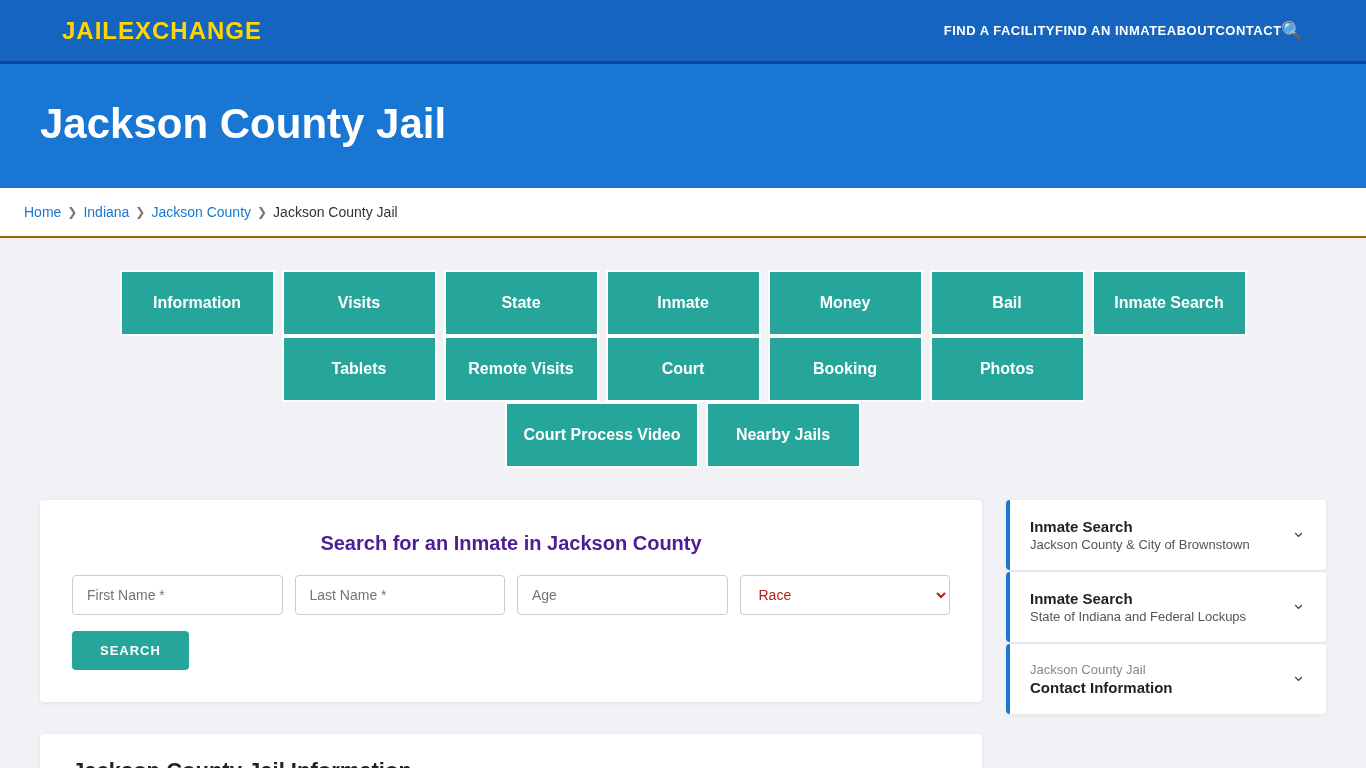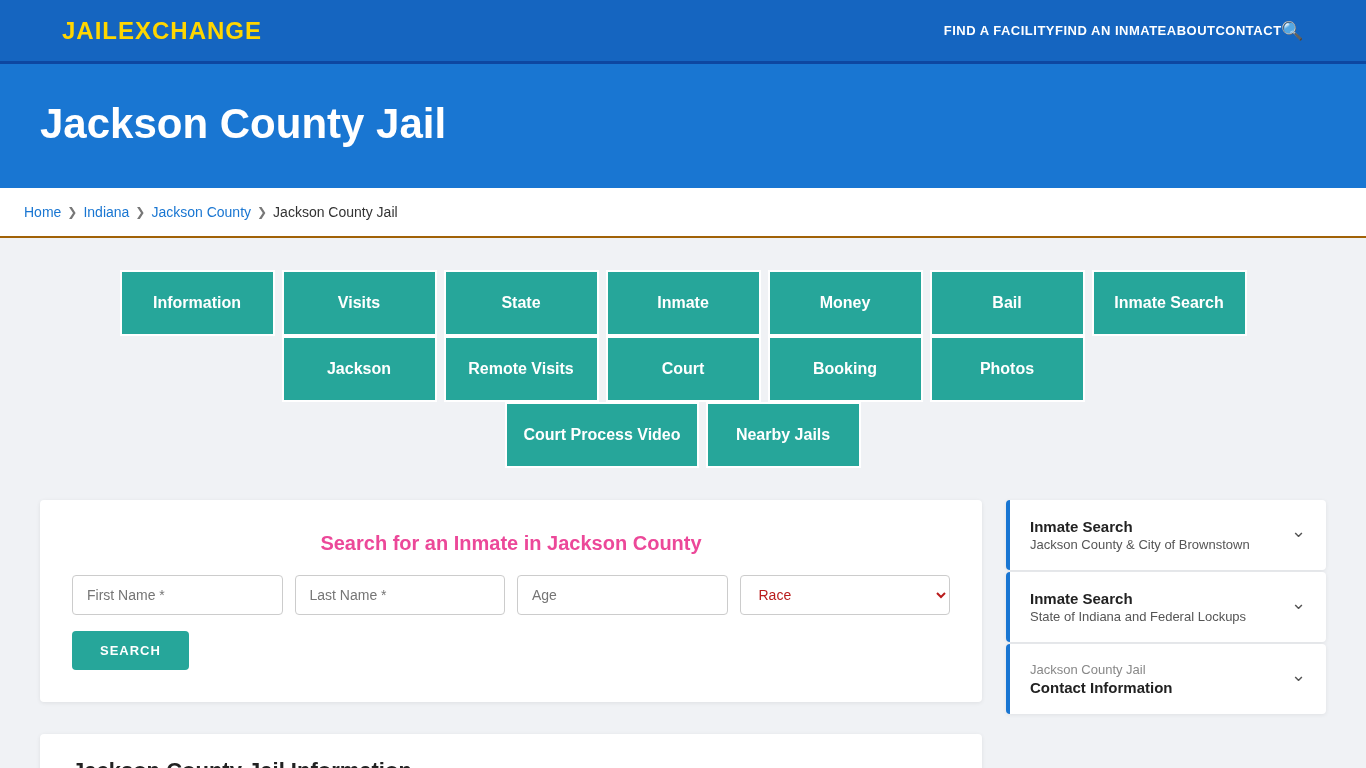--- a/index.html
+++ b/index.html
@@ -114,21 +114,21 @@
       border-radius: 4px;
       padding: 32px 32px 32px 32px;
       flex: 1;
       box-shadow: 0 1px 4px rgba(0,0,0,0.08);
     }
     .search-section h2 {
       text-align: center;
       font-size: 20px;
       font-weight: 700;
       margin-bottom: 20px;
-      color: #ec4899;
+      color: #4c1d95;
     }
     .search-form-row {
       display: flex;
       gap: 12px;
       margin-bottom: 16px;
       flex-wrap: wrap;
     }
     .search-form-row input, .search-form-row select {
       border: 1px solid #ccc;
       border-radius: 4px;
@@ -249,21 +249,21 @@
     <div class="buttons-row">
       <button class="grid-btn">Information</button>
       <button class="grid-btn">Visits</button>
       <button class="grid-btn">State</button>
       <button class="grid-btn">Inmate</button>
       <button class="grid-btn">Money</button>
       <button class="grid-btn">Bail</button>
       <button class="grid-btn">Inmate Search</button>
     </div>
     <div class="buttons-row">
-      <button class="grid-btn">Jackson</button>
+      <button class="grid-btn">Tablets</button>
       <button class="grid-btn">Remote Visits</button>
       <button class="grid-btn">Court</button>
       <button class="grid-btn">Booking</button>
       <button class="grid-btn">Photos</button>
     </div>
     <div class="buttons-row">
       <button class="grid-btn">Court Process Video</button>
       <button class="grid-btn">Nearby Jails</button>
     </div>
   </div>

